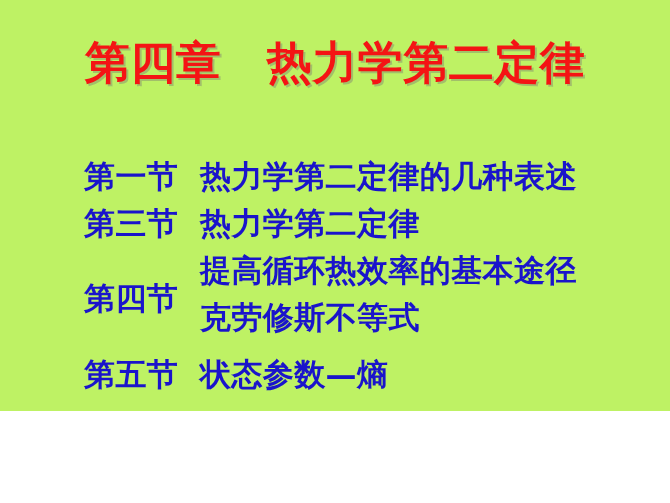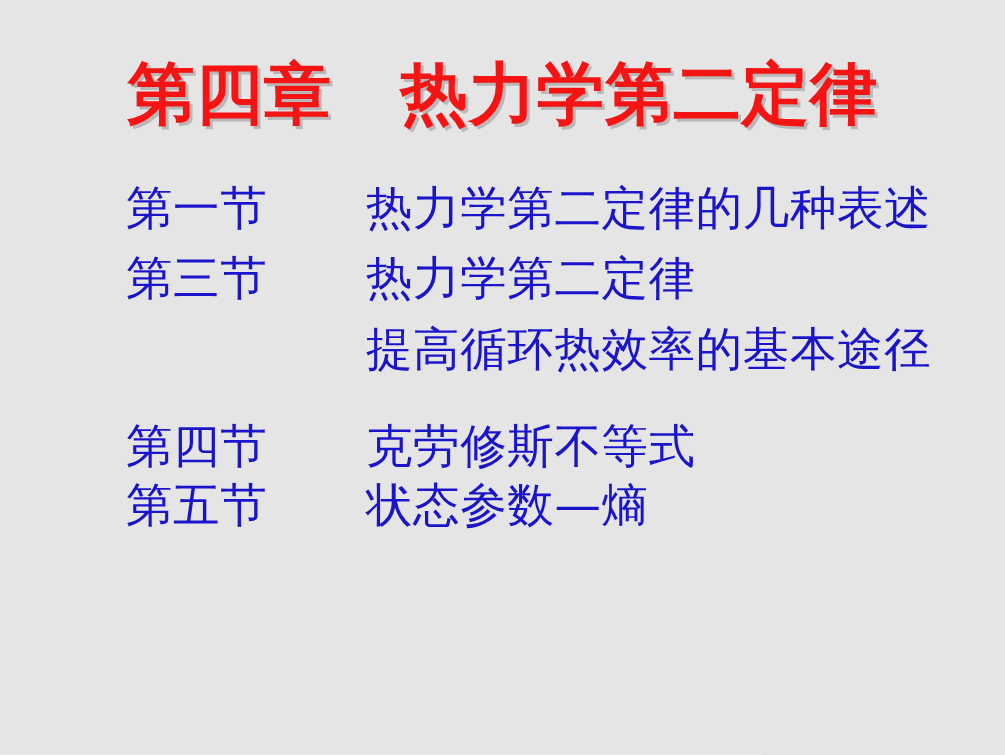--- a/index.html
+++ b/index.html
@@ -13,22 +13,22 @@
     background: #ffffff;
     font-family: "DejaVu Sans", "Liberation Sans", sans-serif;
     overflow: hidden;
     position: relative;
   }
 
   .slide {
     position: absolute;
     inset: 0;
     width: 670px;
-    height: 503px;
-    background: #e5e5e5;
+    height: 411px;
+    background: #bef264;
   }
 
   
   .slide-title {
     position: absolute;
     left: 0;
     top: 38px;
     width: 670px;
     text-align: center;
     color: #f41414;
@@ -47,43 +47,43 @@
     left: 84px;
     top: 124px;
     width: 560px;
   }
 
   .toc-row {
     display: flex;
     align-items: baseline;
     color: #1a14cb;
     font-size: 31px;
-    font-weight: normal;
+    font-weight: bold;
     line-height: 1.0;
     letter-spacing: 0.4px;
     white-space: pre;
     height: 47px;
     font-family: "DejaVu Sans", "Liberation Sans", sans-serif;
-    gap: 44px;
   }
 
   .toc-row.gap-before {
     margin-top: 10px;
     align-items: center;
   }
 
   .toc-label {
     flex: 0 0 auto;
     width: 116px;
     color: #1a14cb;
   }
 
   .toc-text {
     flex: 1 1 auto;
     color: #1a14cb;
+    margin-top: 37px;
   }
 
   
   .toc-row.continuation .toc-label {
     visibility: hidden;
   }
 </style>
 </head>
 <body>
 

